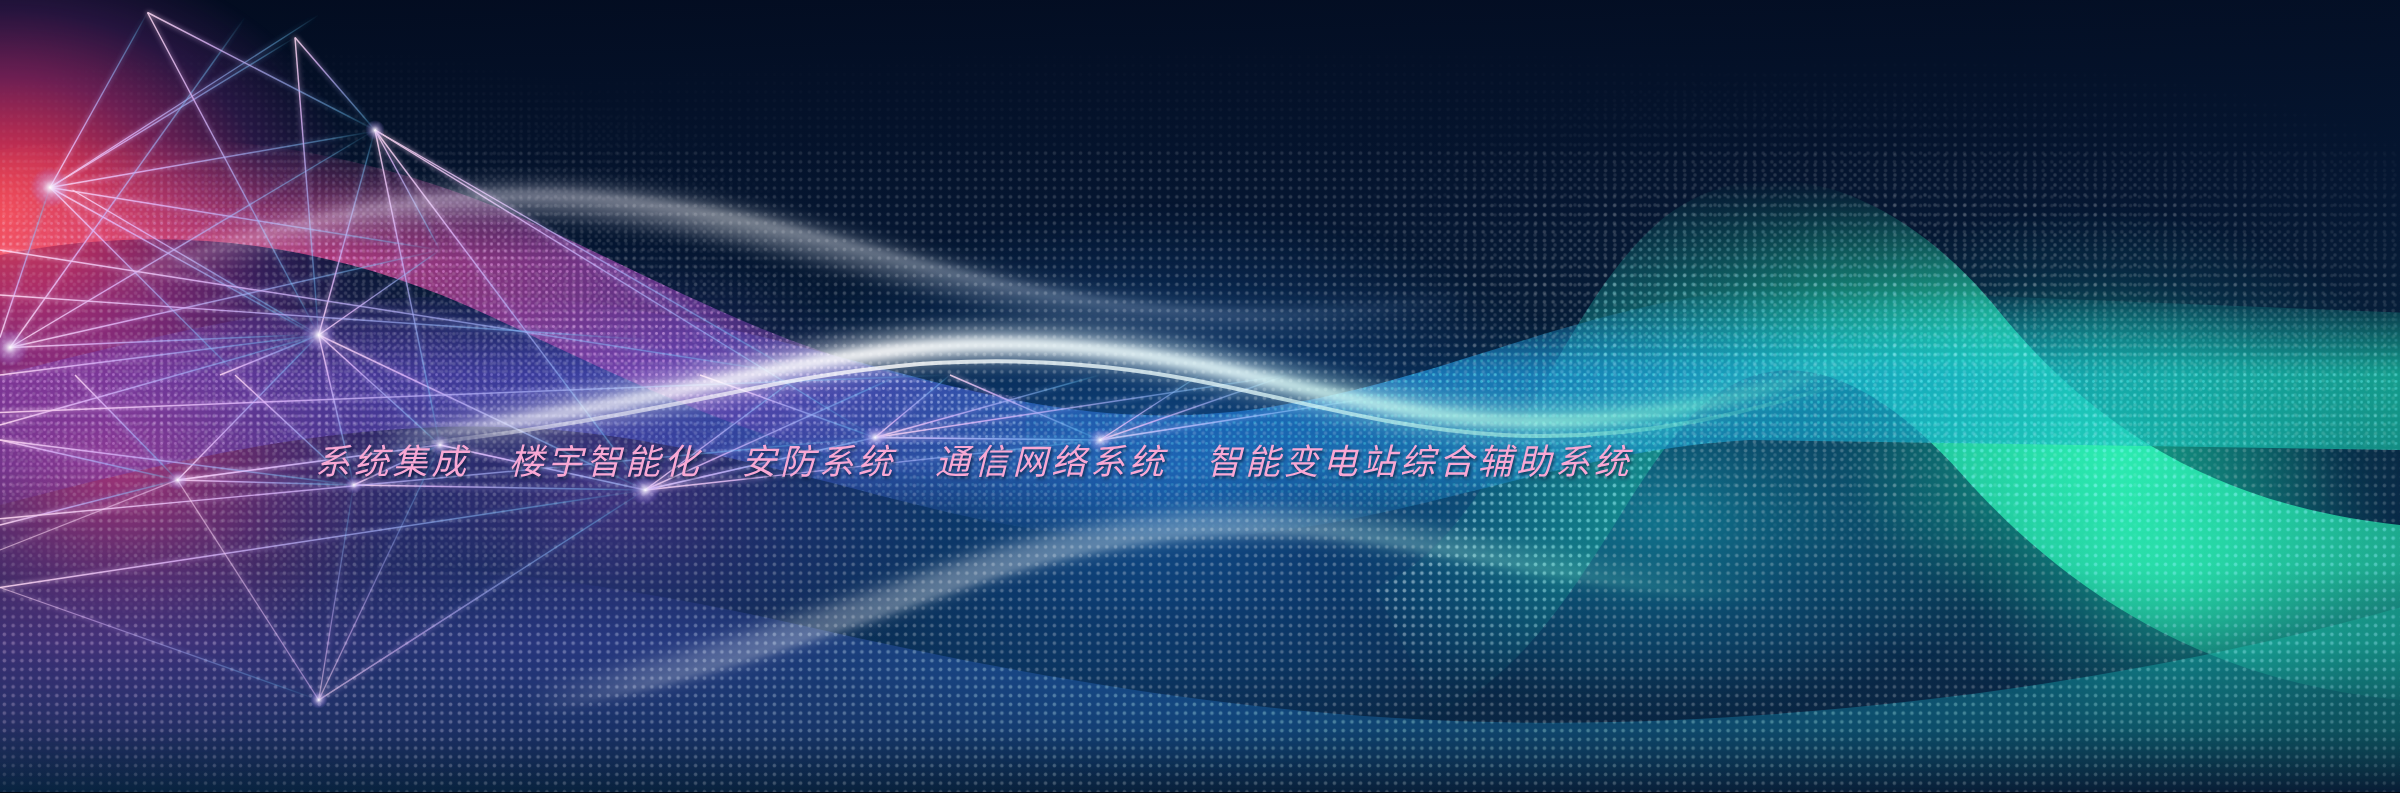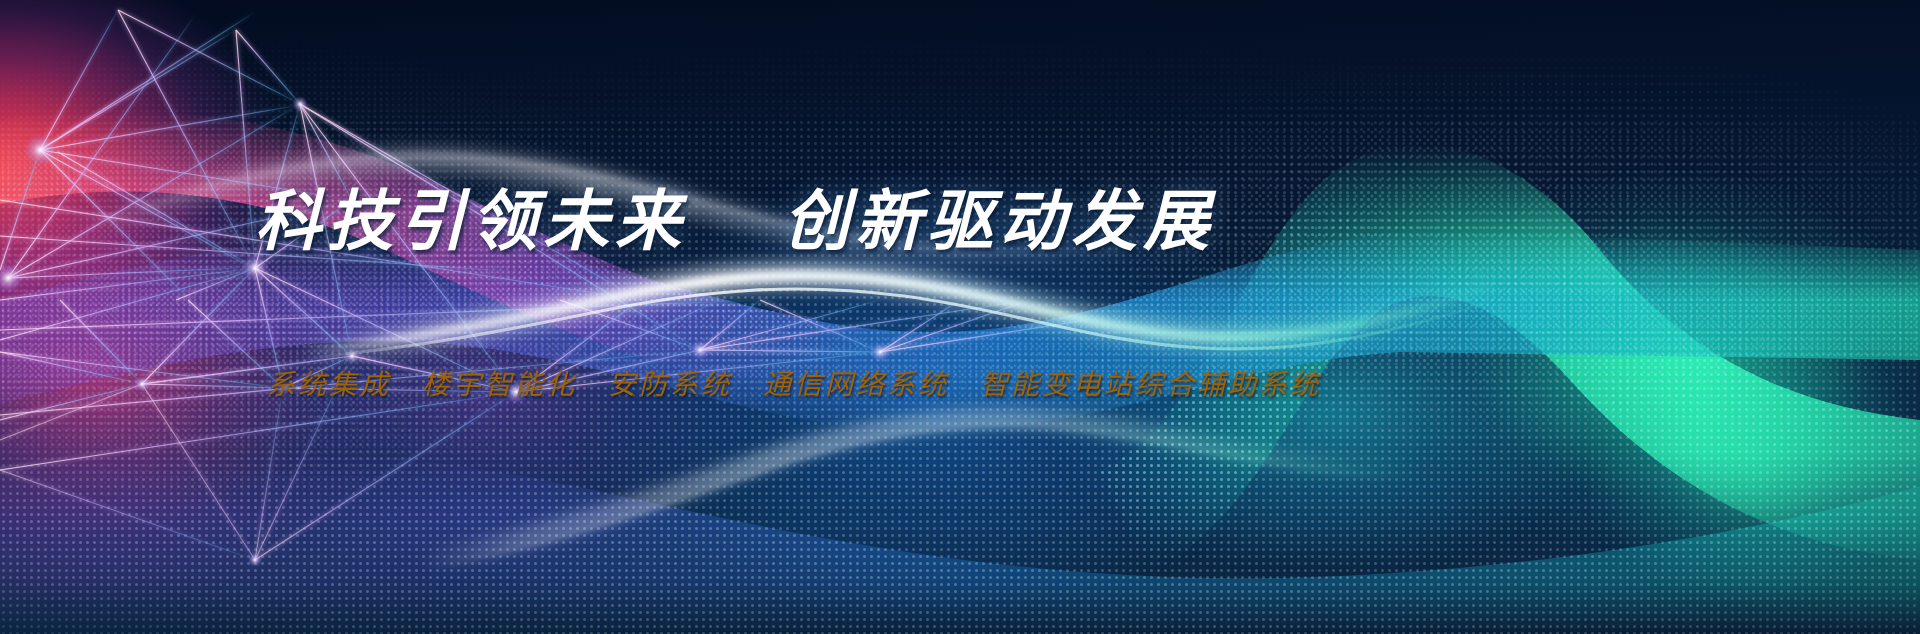--- a/index.html
+++ b/index.html
@@ -131,25 +131,25 @@
     white-space:pre;
     line-height:1.08;
     text-shadow:
       2px 3px 4px rgba(0,20,48,.75),
       0 0 22px rgba(150,210,255,.30);
   }
   #subhead{
     position:absolute;
     left:252px;
     top:347px;
-    margin:15px;
+    margin:0;
     font-size:28px;
     font-style:italic;
     font-weight:500;
-    color:#a16207;
+    color:#f9a8d4;
     letter-spacing:3px;
     white-space:pre;
     text-shadow:
       1px 2px 3px rgba(0,18,42,.80),
       0 0 14px rgba(140,200,255,.25);
   }
 </style>
 </head>
 <body>
 
@@ -449,17 +449,16 @@
       <path d="M420,560 C540,540 650,500 760,462
                C870,424 980,408 1090,424
                C1200,440 1300,470 1420,470" fill="none" stroke="url(#ribbonGrad)" stroke-width="16" filter="url(#ribbonBlurSoft)"></path>
       <path d="M430,566 C550,546 658,506 766,468
                C874,430 982,414 1092,430
                C1202,446 1302,476 1422,476" fill="none" stroke="url(#ribbonGrad)" stroke-width="4" filter="url(#ribbonBlur)"></path>
     </g>
   </svg>
 
   <div id="text-block">
-    <h1 id="headline">科技引领未来　 创新驱动发展</h1>
     <p id="subhead">系统集成　楼宇智能化　安防系统　通信网络系统　智能变电站综合辅助系统</p>
   </div>
 
 </div>
 
 </body></html>

